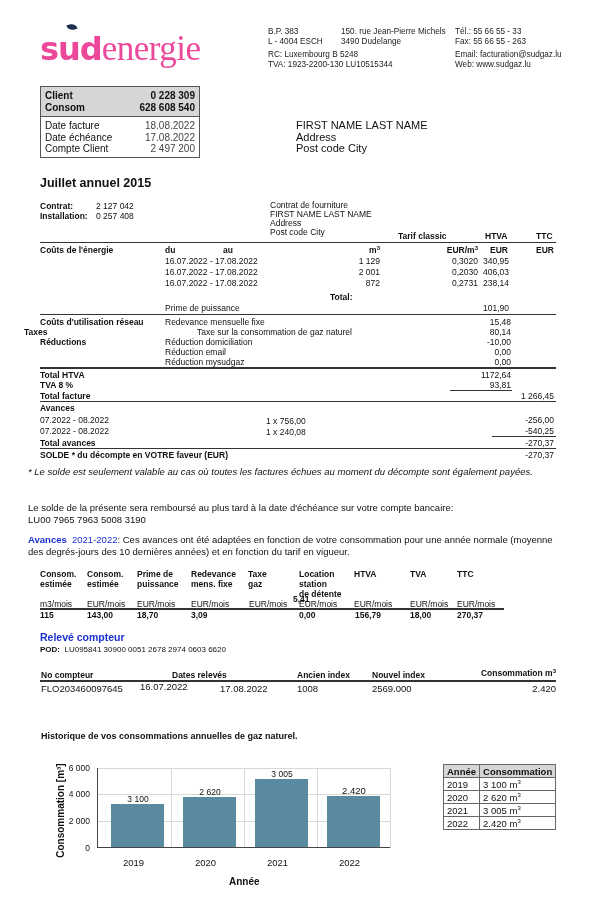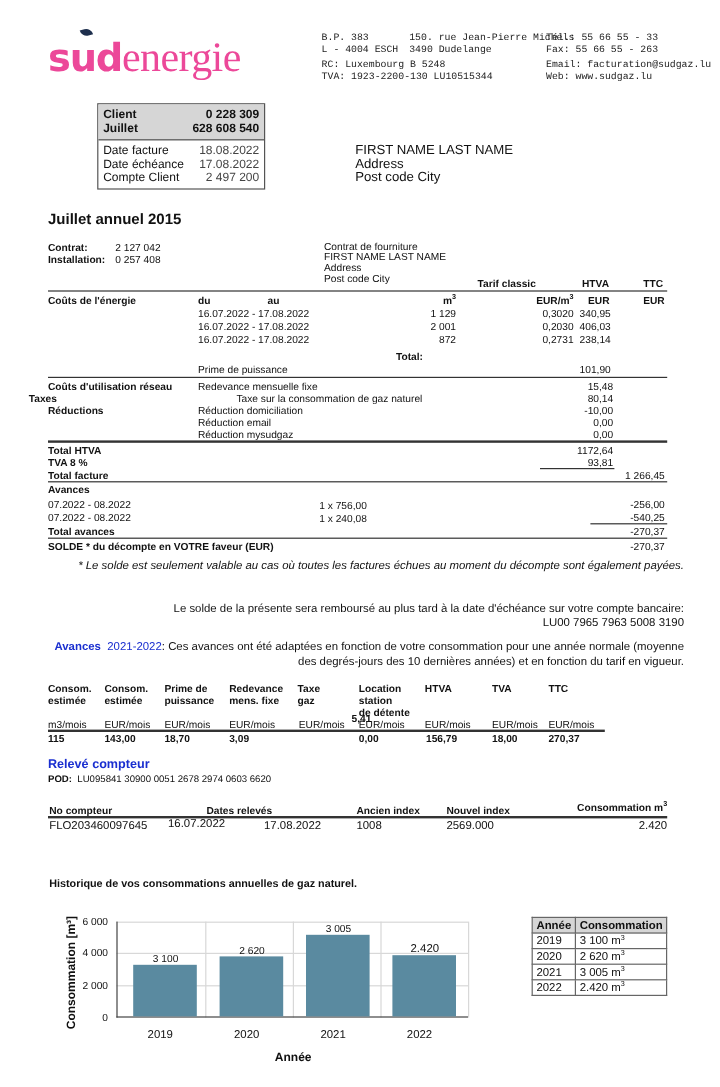--- a/index.html
+++ b/index.html
@@ -2,35 +2,35 @@
 <html><head>
 <meta charset="utf-8">
 <style>
   * { box-sizing: border-box; margin: 0; padding: 0; }
   body { width: 600px; height: 906px; background: #fff; font-family: "Liberation Sans", sans-serif; color: #111; position: relative; overflow: hidden; font-size: 9px; }
   .abs { position: absolute; }
   .logo { left: 40px; top: 30px; font-size: 35px; color: #ec4899; letter-spacing: -0.5px; line-height: 1; }
   .logo .sud { font-weight: bold; font-family: "DejaVu Sans", sans-serif; font-size: 32px; letter-spacing: -1px; }
   .logo .en { font-family: "Liberation Serif", serif; }
   .leaf { position: absolute; left: 27px; top: -6px; width: 10px; height: 6px; background: #1e2f4d; border-radius: 0 8px 0 8px; transform: rotate(-15deg); }
-  .hdr { font-size: 8.2px; color: #222; line-height: 10px; font-family: Liberation Mono, monospace; }
-  .infobox { left: 40px; top: 86px; width: 140px; border: 1px solid #555; margin-left: 41px; }
+  .hdr { font-size: 8.2px; color: #222; line-height: 10px; }
+  .infobox { left: 40px; top: 86px; width: 160px; border: 1px solid #555; }
   .infobox .top { background: #d6d6d6; padding: 3px 4px 2px; border-bottom: 1px solid #555; font-weight: bold; font-size: 10px; line-height: 12px; }
   .infobox .bot { padding: 3px 4px 2px; font-size: 10px; line-height: 11.5px; }
   .row { display: flex; justify-content: space-between; }
   .bot .v { color: #444; }
   .addr { left: 296px; top: 120px; font-size: 11px; line-height: 11.5px; }
   .title { left: 40px; top: 176px; font-size: 12.5px; font-weight: bold; }
   .t { font-size: 8.5px; line-height: 10px; white-space: nowrap; }
   .b { font-weight: bold; }
   .r { text-align: right; }
   .hl { position: absolute; height: 1px; background: #333; }
   .hl2 { position: absolute; height: 2px; background: #333; }
   sup { font-size: 6px; vertical-align: top; line-height: 6px; }
-  .para { left: 40px; font-size: 9.5px; line-height: 12px; width: 530px; text-align: right; }
+  .para { left: 28px; font-size: 9.5px; line-height: 12px; width: 530px; }
   .blue { color: #1a2fd0; }
   .bar { position: absolute; background: #5a8aa0; }
   .grid { position: absolute; background: #d8d8d8; }
   .hist td { border: 1px solid #666; padding: 0 3px; font-size: 9.5px; height: 13px; }
   .hist { border-collapse: collapse; border: 1.5px solid #555; }
   .hist th { background: #d6d6d6; border: 1px solid #666; padding: 0 3px; font-size: 9.5px; font-weight: bold; height: 13px; text-align: left; }
 </style>
 </head>
 <body>
 
@@ -60,21 +60,21 @@
   <div>Web: www.sudgaz.lu</div>
 </div>
 
 <div class="abs infobox">
   <div class="top">
     <div class="row">
         <span>Client</span>
         <span>0 228 309</span>
       </div>
     <div class="row">
-        <span>Juillet</span>
+        <span>Consom</span>
         <span>628 608 540</span>
       </div>
   </div>
   <div class="bot">
     <div class="row">
         <span>Date facture</span>
         <span class="v">18.08.2022</span>
       </div>
     <div class="row">
         <span>Date échéance</span>

